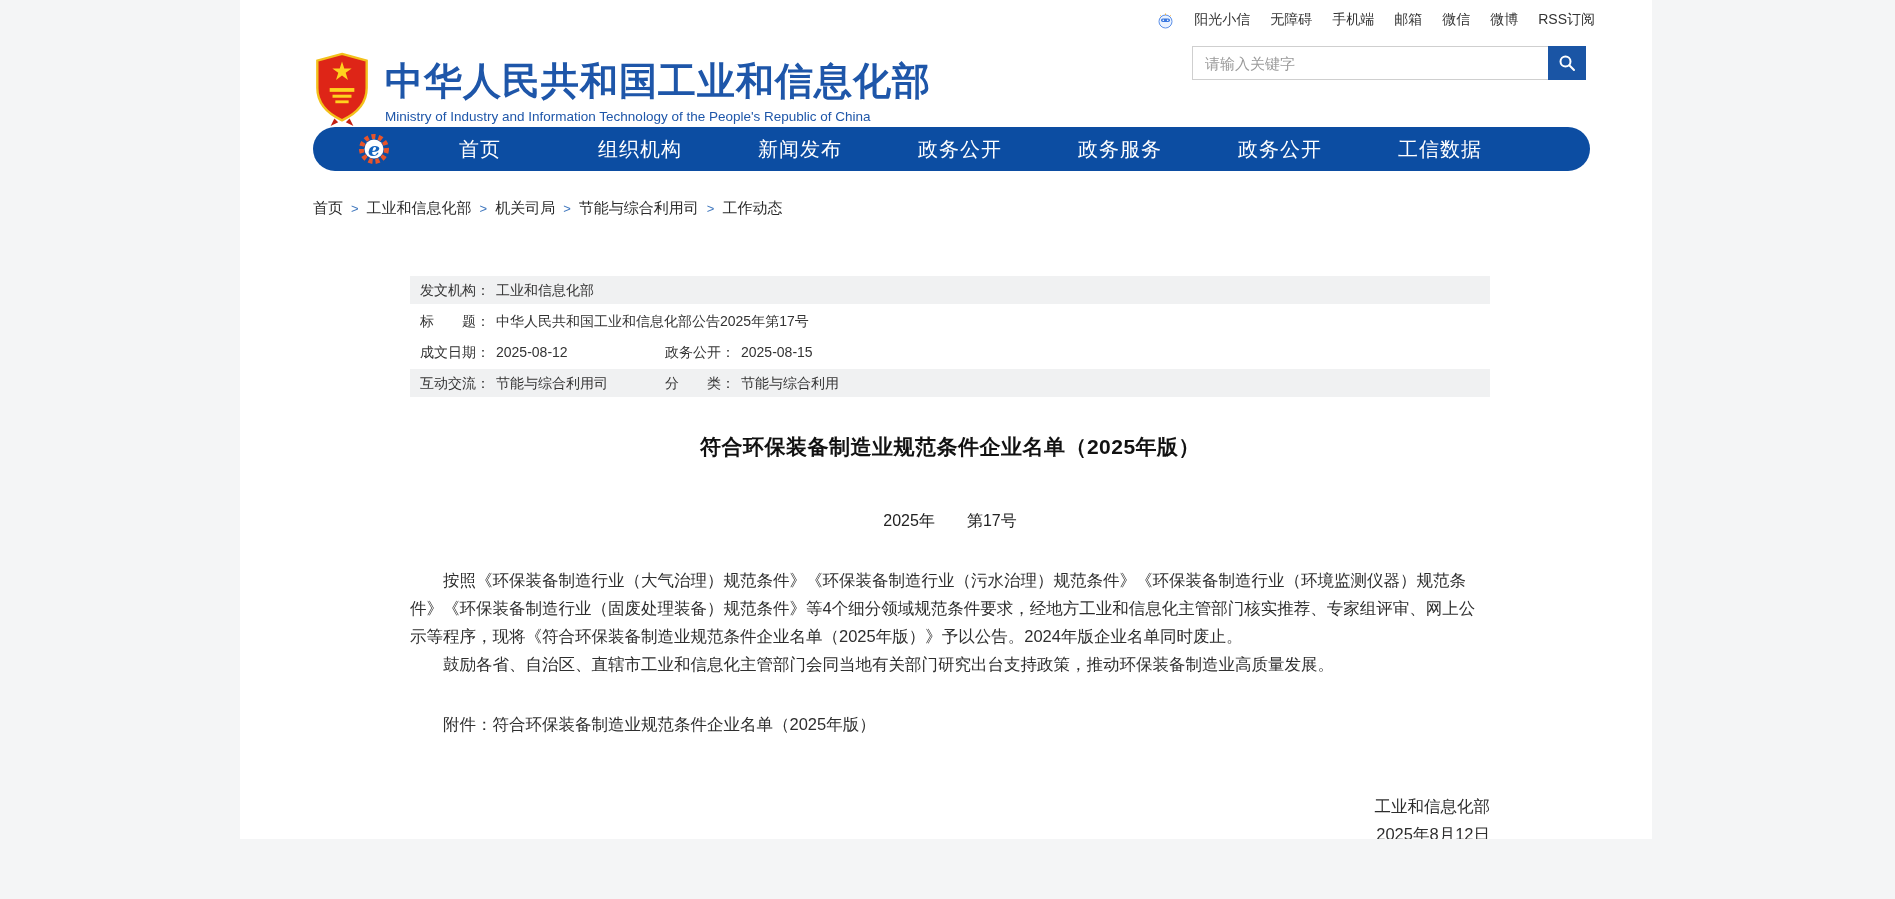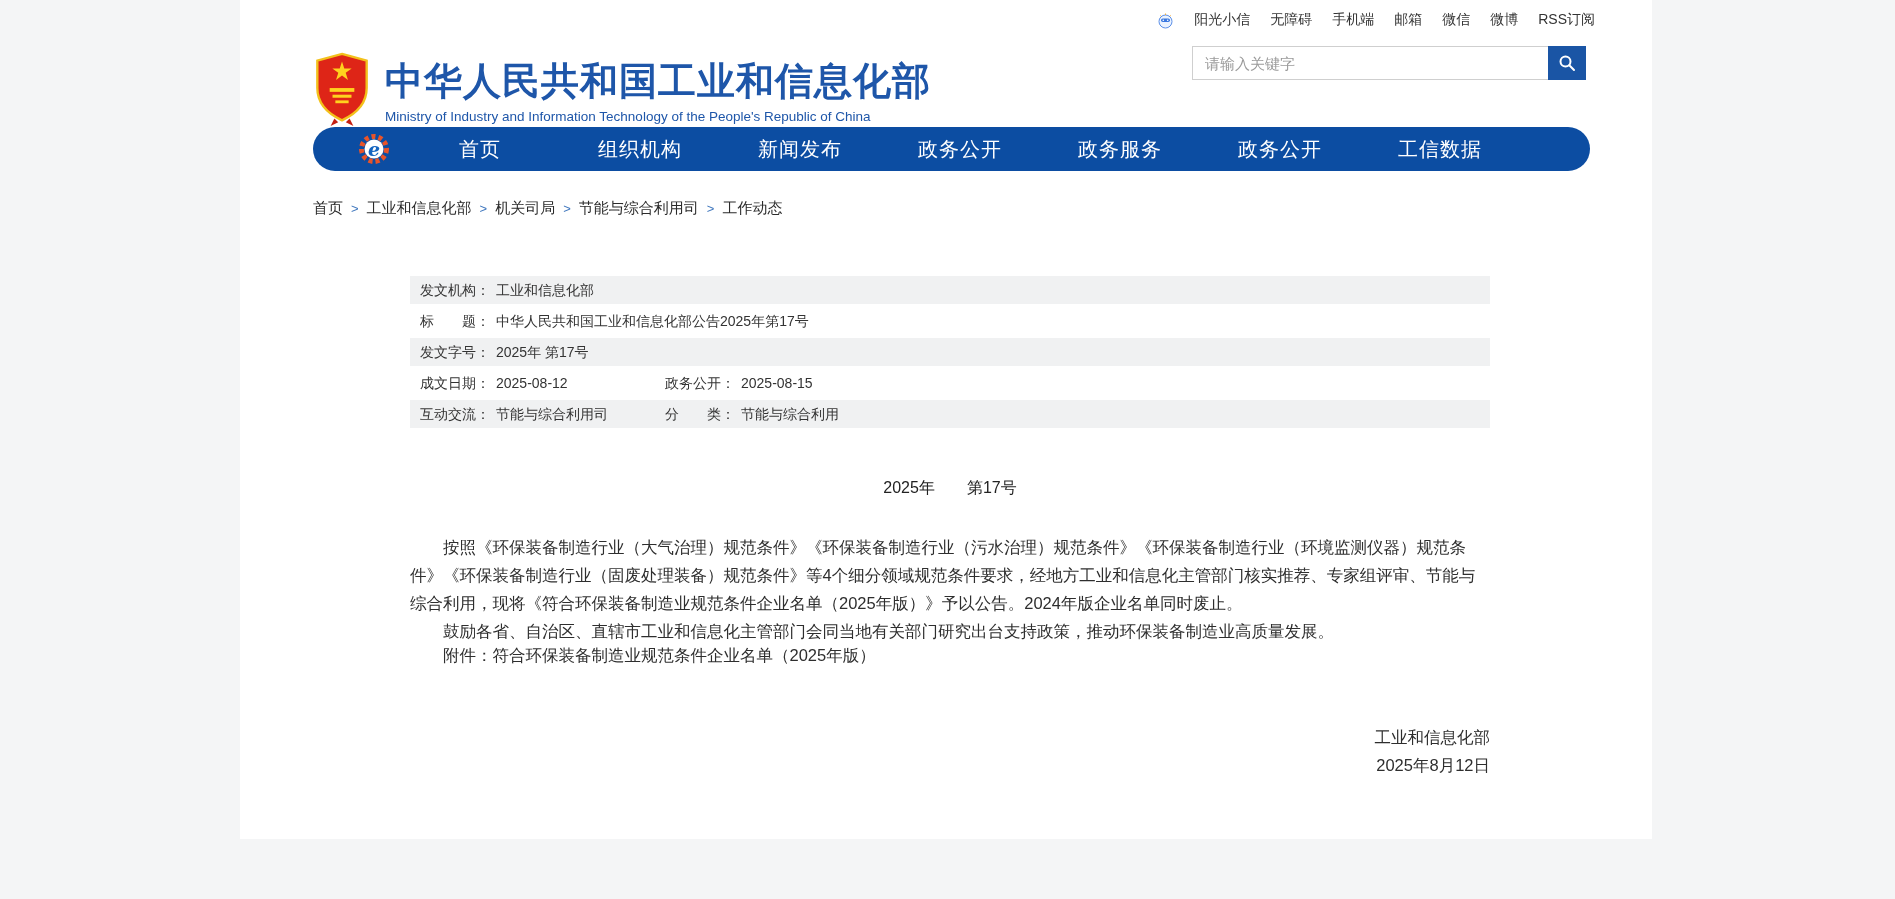--- a/index.html
+++ b/index.html
@@ -54,21 +54,21 @@
   .doc-label { color:#333; }
   .doc-value { color:#333; margin-left:6px; }
 
   .art-title { margin-top:36px; text-align:center; font-size:21px; font-weight:bold; color:#111;
                letter-spacing:0.5px; }
   .doc-number { margin-top:50px; text-align:center; font-size:16px; color:#222; }
 
   .paragraphs { margin-top:34px; font-size:16.5px; line-height:28px; color:#2e2e2e; }
   .paragraphs p { text-indent:2em; }
 
-  .attachment { font-size:16.5px; color:#2e2e2e; padding-left:2em; cursor:pointer; }
+  .attachment { margin-top:36px; font-size:16.5px; color:#2e2e2e; padding-left:2em; cursor:pointer; }
 
   .sign-off { margin-top:56px; text-align:right; font-size:16.5px; line-height:28px; color:#2e2e2e; }
 </style>
 </head>
 <body>
 
 <div id="page">
   <div id="white-col"></div>
 
   <div class="utility">
@@ -146,38 +146,36 @@
   <div class="breadcrumb" id="breadcrumb"><span class="bc-item">首页</span><span class="bc-sep">&gt;</span><span class="bc-item">工业和信息化部</span><span class="bc-sep">&gt;</span><span class="bc-item">机关司局</span><span class="bc-sep">&gt;</span><span class="bc-item">节能与综合利用司</span><span class="bc-sep">&gt;</span><span class="bc-item">工作动态</span></div>
 
   <div class="article">
     <div class="doc-table" id="doc-table">
         <div class="doc-row alt">
           <span class="doc-cell c1"><span class="doc-label">发文机构：</span><span class="doc-value">工业和信息化部</span></span>
         </div>
         <div class="doc-row">
           <span class="doc-cell c1"><span class="doc-label">标　　题：</span><span class="doc-value">中华人民共和国工业和信息化部公告2025年第17号</span></span>
         </div>
-        <div class="doc-row alt">
-          <span class="doc-cell c1"><span class="doc-label">发文字号：</span><span class="doc-value">2025年 第17号</span></span>
-        </div>
         <div class="doc-row">
           <span class="doc-cell c1"><span class="doc-label">成文日期：</span><span class="doc-value">2025-08-12</span></span>
           <span class="doc-cell c2"><span class="doc-label">政务公开：</span><span class="doc-value">2025-08-15</span></span>
         </div>
         <div class="doc-row alt">
           <span class="doc-cell c1"><span class="doc-label">互动交流：</span><span class="doc-value">节能与综合利用司</span></span>
           <span class="doc-cell c2"><span class="doc-label">分　　类：</span><span class="doc-value">节能与综合利用</span></span>
         </div>
       </div>
 
+    <h1 class="art-title">符合环保装备制造业规范条件企业名单（2025年版）</h1>
 
     <div class="doc-number">2025年　　第17号</div>
 
     <div class="paragraphs" id="paragraphs">
-        <p>按照《环保装备制造行业（大气治理）规范条件》《环保装备制造行业（污水治理）规范条件》《环保装备制造行业（环境监测仪器）规范条件》《环保装备制造行业（固废处理装备）规范条件》等4个细分领域规范条件要求，经地方工业和信息化主管部门核实推荐、专家组评审、节能与综合利用，现将《符合环保装备制造业规范条件企业名单（2025年版）》予以公告。2024年版企业名单同时废止。</p>
+        <p>按照《环保装备制造行业（大气治理）规范条件》《环保装备制造行业（污水治理）规范条件》《环保装备制造行业（环境监测仪器）规范条件》《环保装备制造行业（固废处理装备）规范条件》等4个细分领域规范条件要求，经地方工业和信息化主管部门核实推荐、专家组评审、网上公示等程序，现将《符合环保装备制造业规范条件企业名单（2025年版）》予以公告。2024年版企业名单同时废止。</p>
         <p>鼓励各省、自治区、直辖市工业和信息化主管部门会同当地有关部门研究出台支持政策，推动环保装备制造业高质量发展。</p>
       </div>
 
     <div class="attachment">附件：符合环保装备制造业规范条件企业名单（2025年版）</div>
 
     <div class="sign-off">
       <div>工业和信息化部</div>
       <div>2025年8月12日</div>
     </div>
   </div>

